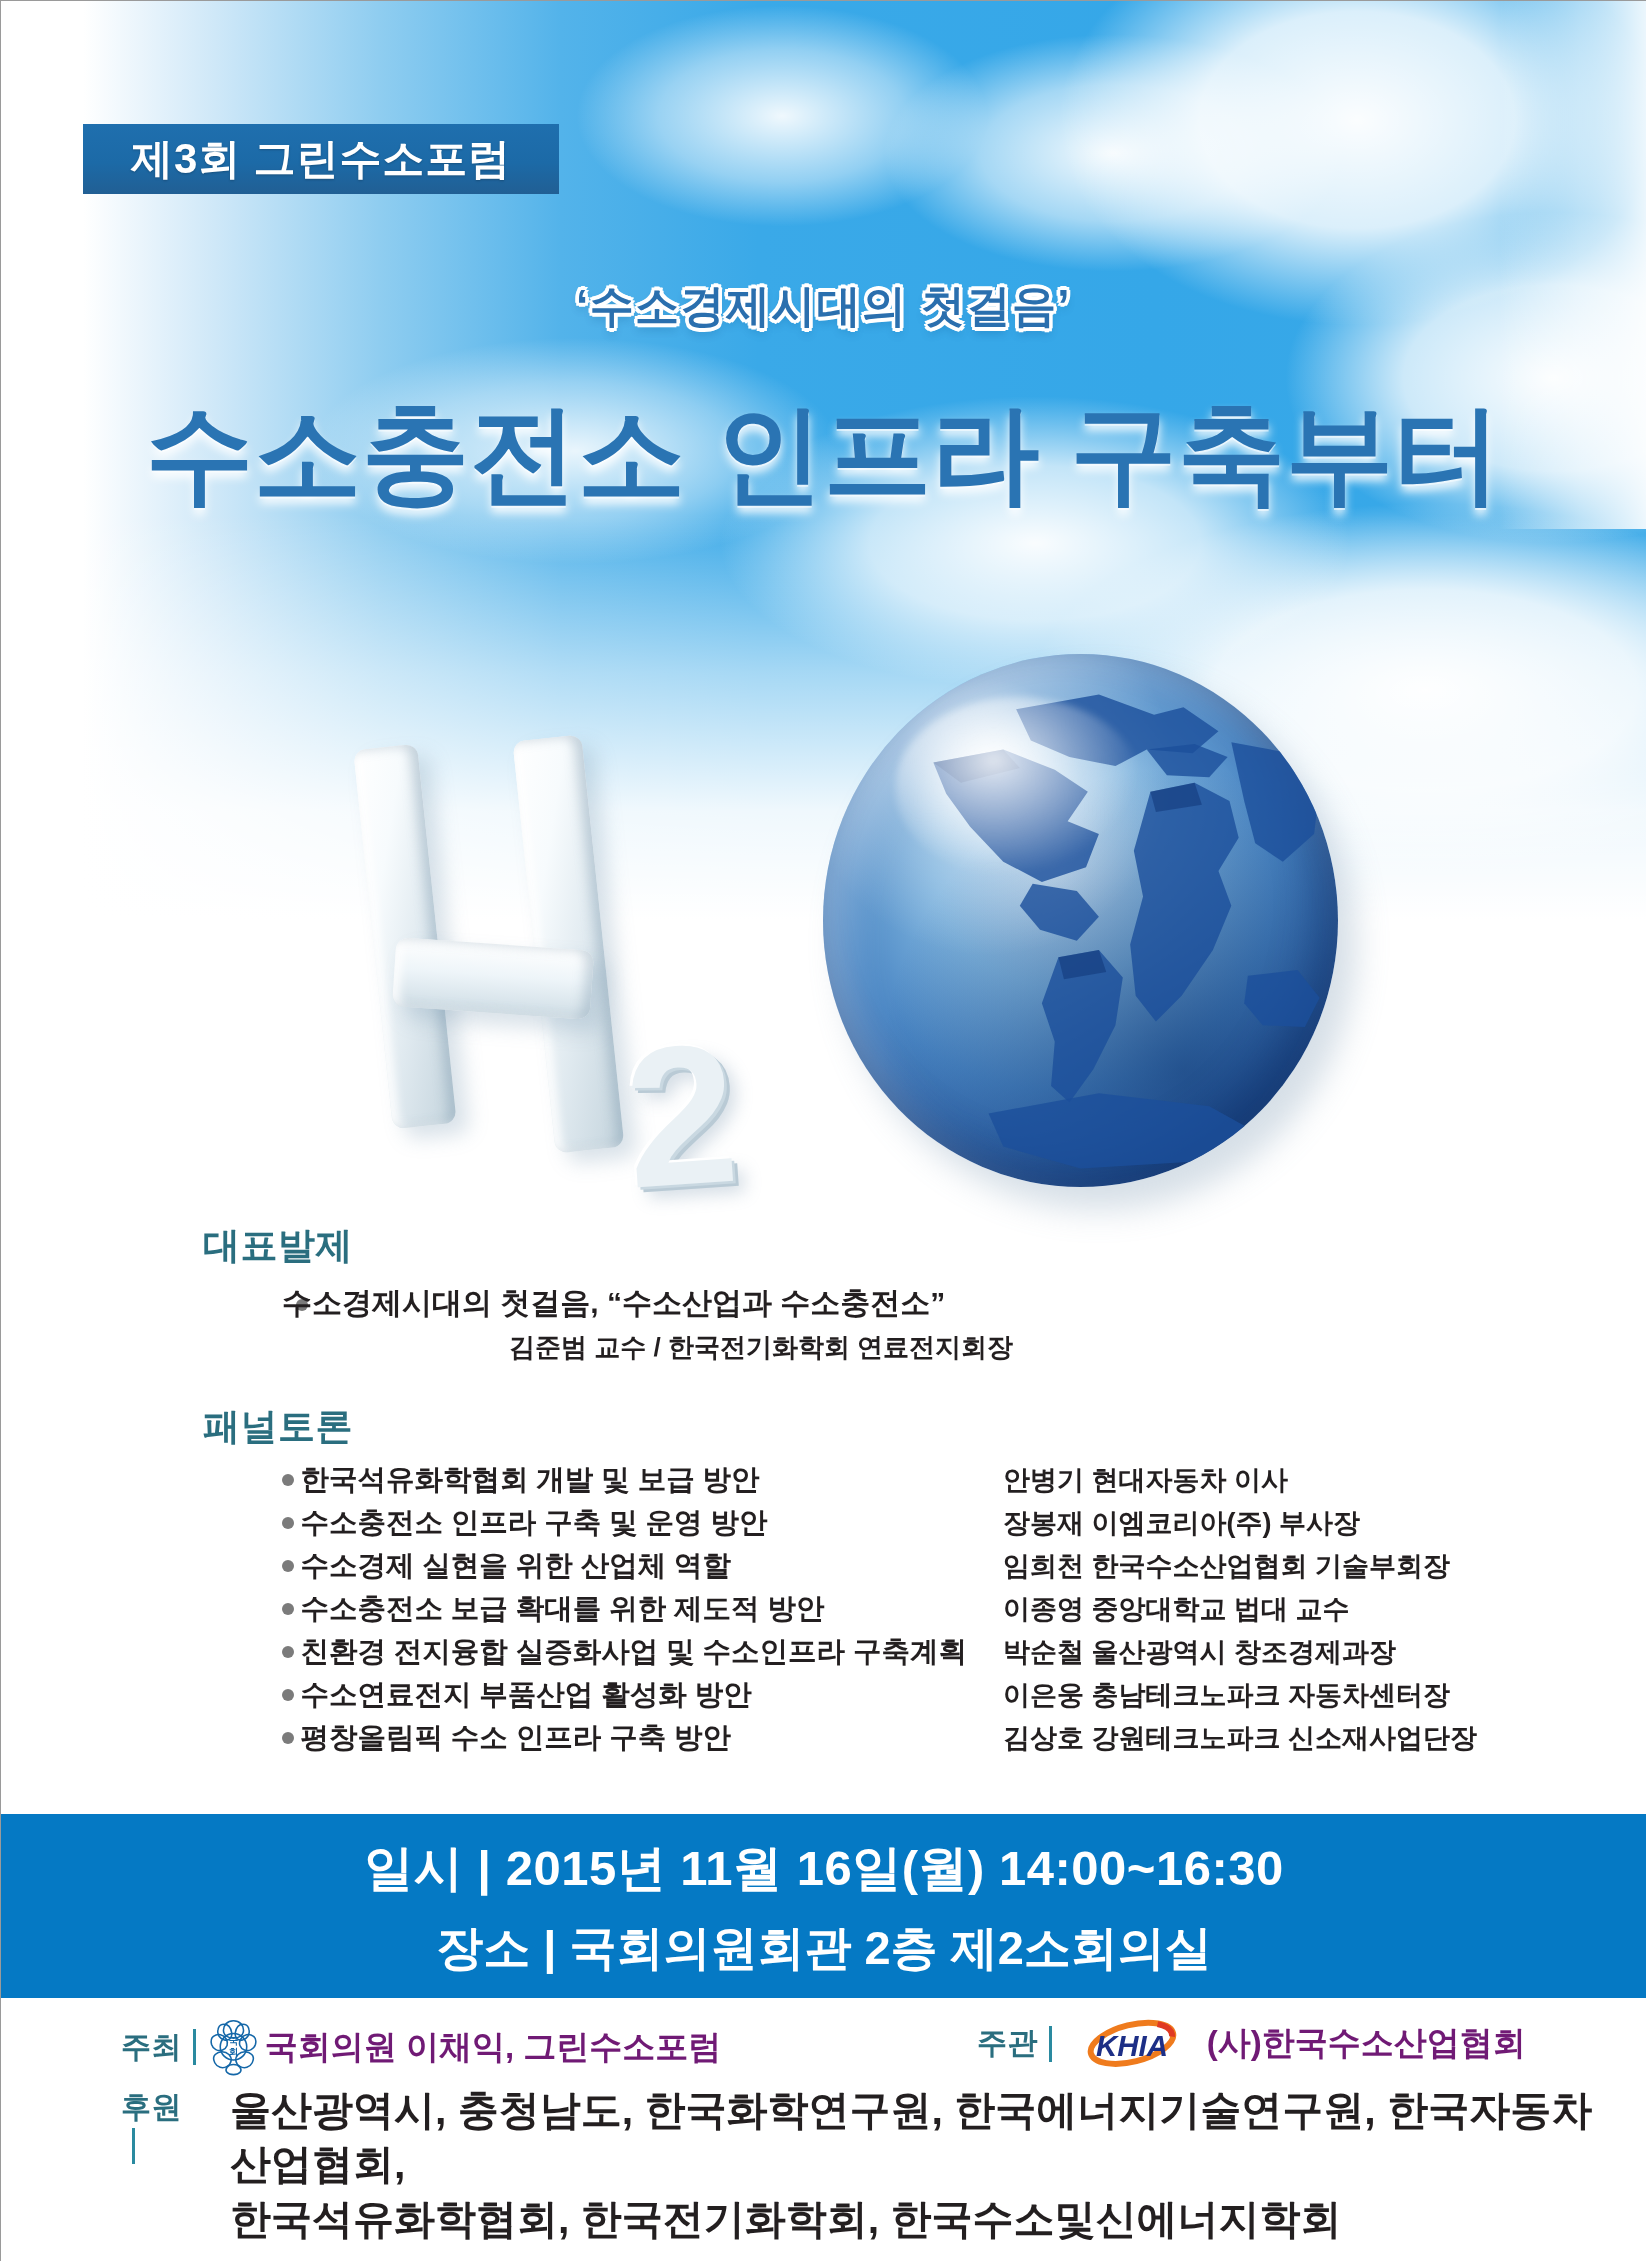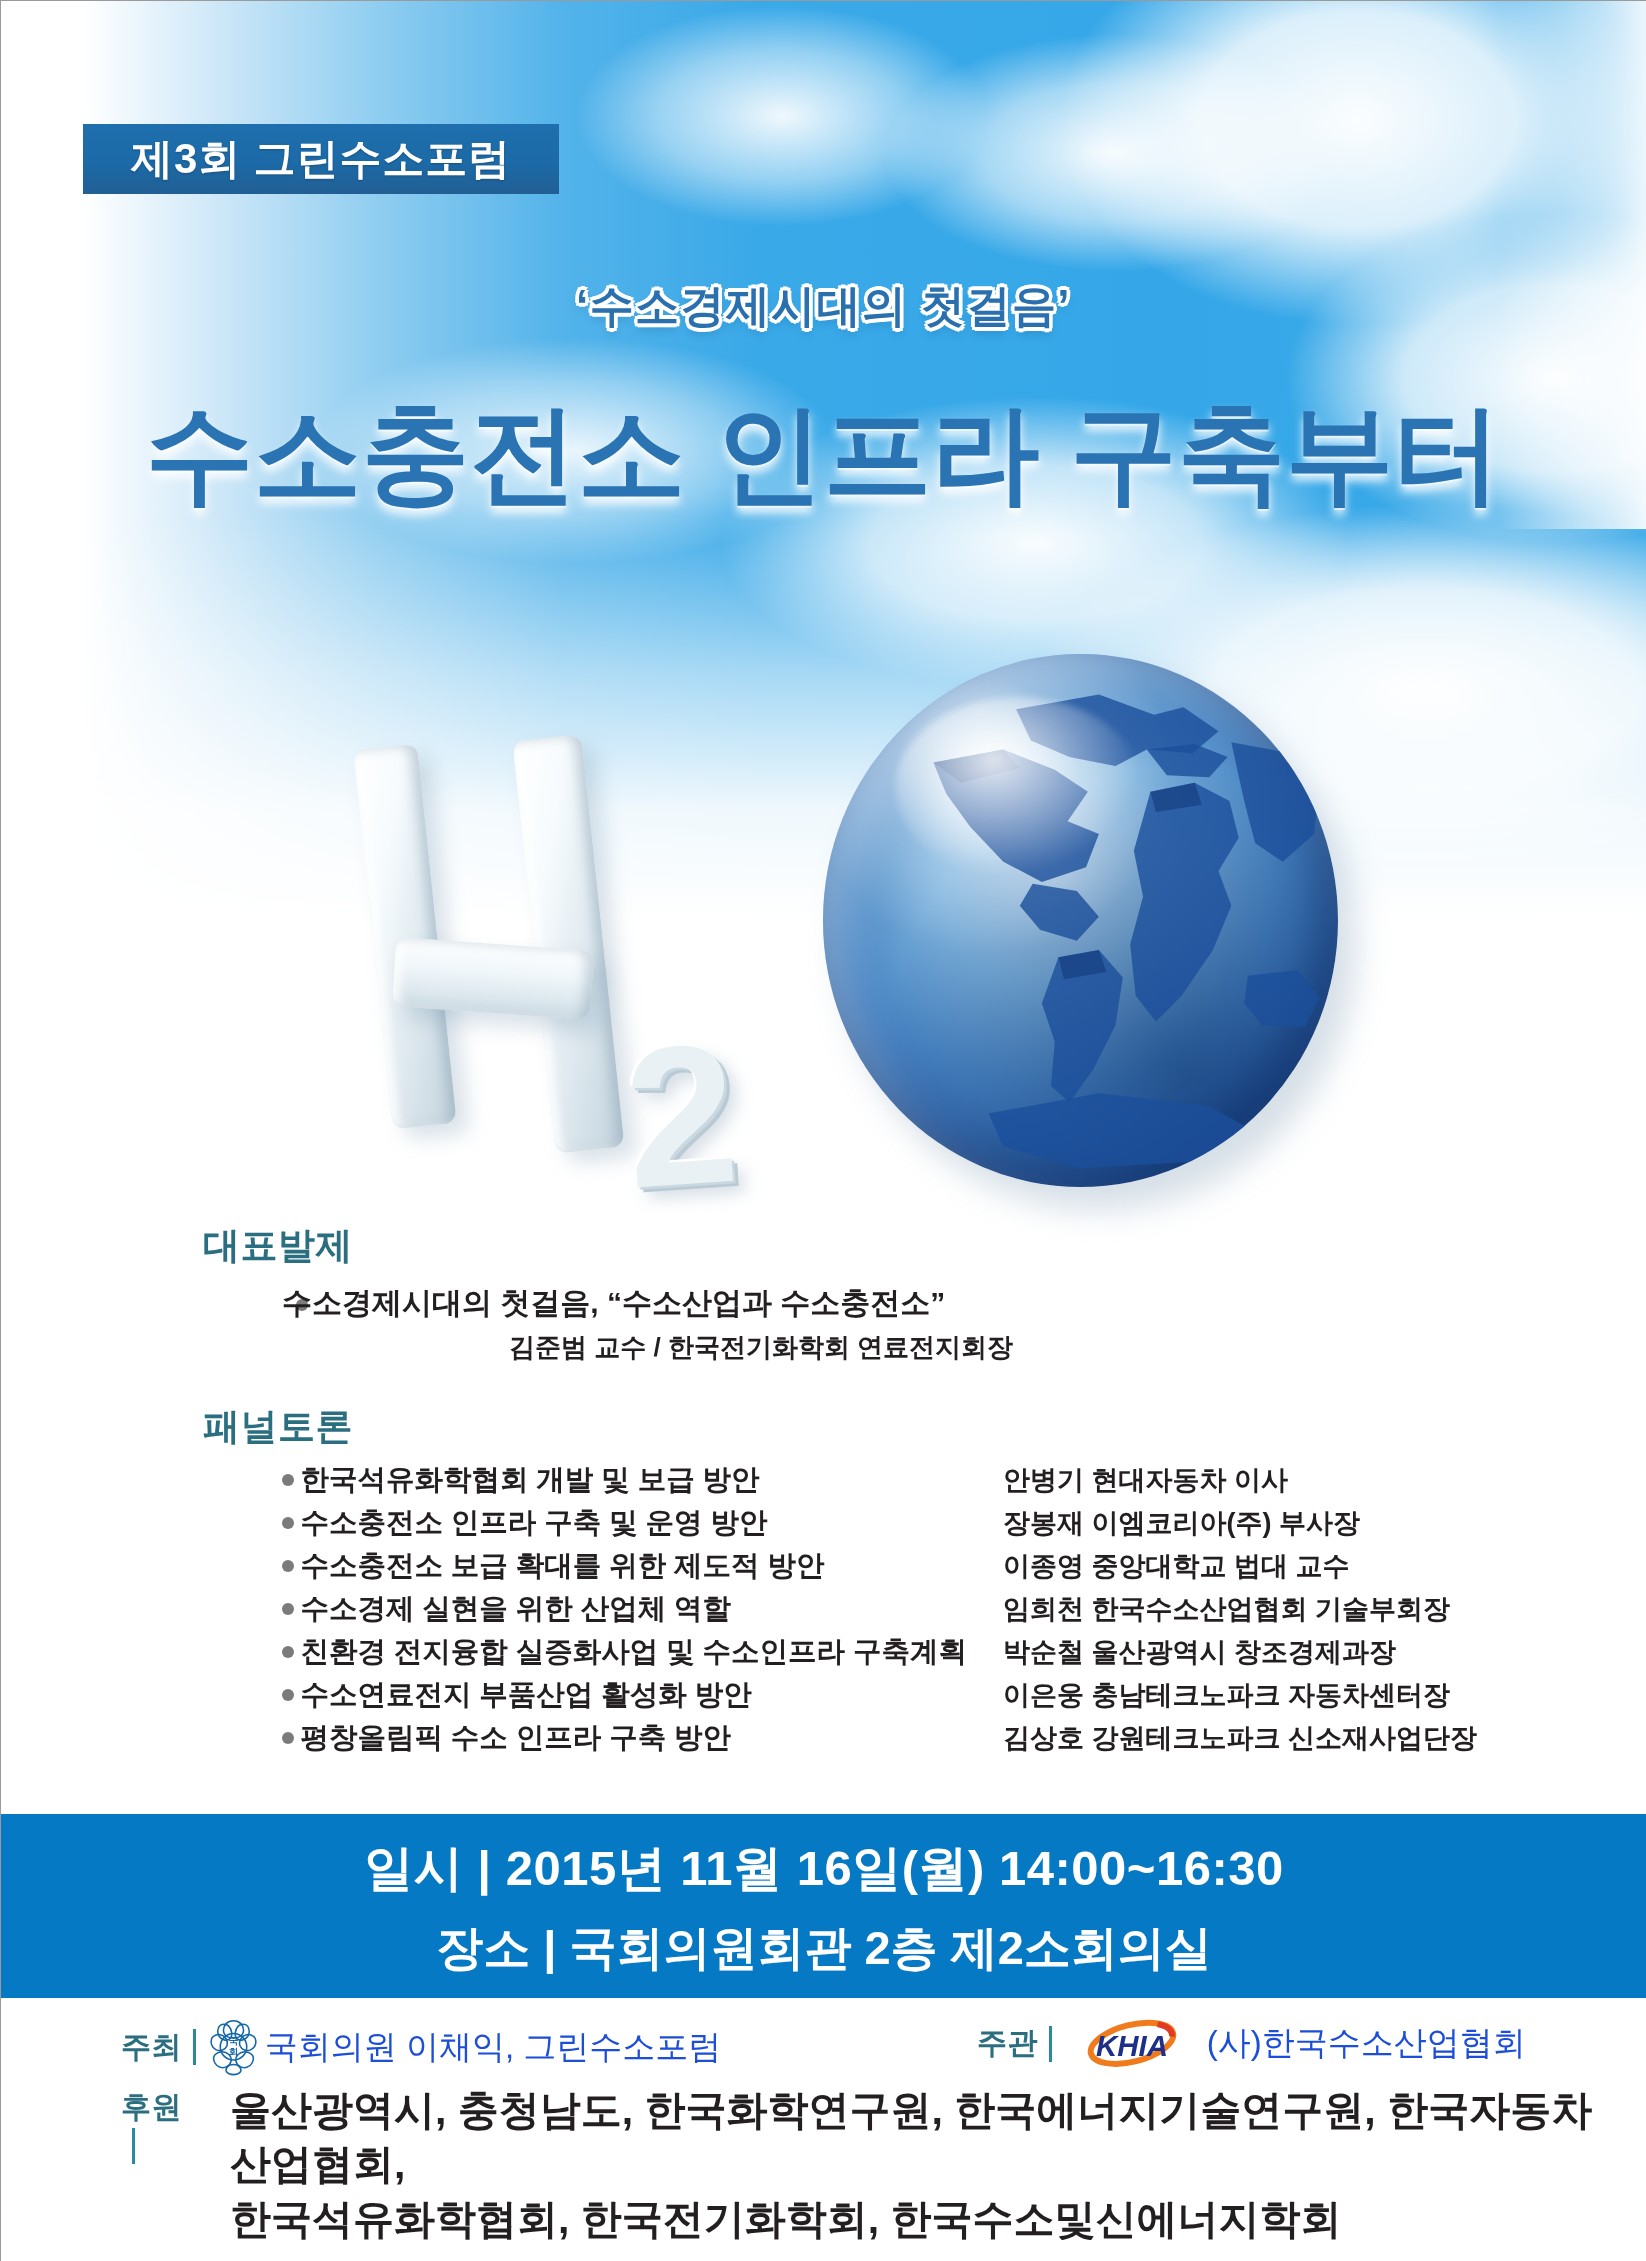--- a/index.html
+++ b/index.html
@@ -187,21 +187,21 @@
   .host-block.left { left:120px;  top:7.4px; }
   .host-block.right{ left:976px; top:7.4px; }
 
   .label{
     font-size:30px;font-weight:bold;color:#2a6e7f;letter-spacing:0.5px;white-space:nowrap;
   }
   .divider{
     width:3.2px;height:36px;background:#2a8aa0;margin:0 11px;
   }
   .host-name{
-    font-size:33px;font-weight:normal;color:#1d4ed8;white-space:nowrap;
+    font-size:33px;font-weight:bold;color:#701a75;white-space:nowrap;
   }
 
   .emblem{width:53px;height:58px;margin-right:4.6px;flex:0 0 auto;}
   .khia{width:138px;height:51px;margin-right:5.5px;flex:0 0 auto;}
 
   .sponsor-row{position:absolute;top:79px;left:0;width:1646px;}
   .sponsor-label{
     position:absolute;left:120px;top:10px;display:flex;align-items:flex-start;flex-direction:column;
   }
   .sponsor-text{
@@ -274,27 +274,27 @@
       <span class="panel-topic">한국석유화학협회 개발 및 보급 방안</span>
       <span class="panel-speaker">안병기 현대자동차 이사</span>
     </div>
     <div class="panel-row">
       <span class="dot"></span>
       <span class="panel-topic">수소충전소 인프라 구축 및 운영 방안</span>
       <span class="panel-speaker">장봉재 이엠코리아(주) 부사장</span>
     </div>
     <div class="panel-row">
       <span class="dot"></span>
+      <span class="panel-topic">수소경제 실현을 위한 산업체 역할</span>
+      <span class="panel-speaker">임희천 한국수소산업협회 기술부회장</span>
+    </div>
+    <div class="panel-row">
+      <span class="dot"></span>
       <span class="panel-topic">수소충전소 보급 확대를 위한 제도적 방안</span>
       <span class="panel-speaker">이종영 중앙대학교 법대 교수</span>
-    </div>
-    <div class="panel-row">
-      <span class="dot"></span>
-      <span class="panel-topic">수소경제 실현을 위한 산업체 역할</span>
-      <span class="panel-speaker">임희천 한국수소산업협회 기술부회장</span>
     </div>
     <div class="panel-row">
       <span class="dot"></span>
       <span class="panel-topic">친환경 전지융합 실증화사업 및 수소인프라 구축계획</span>
       <span class="panel-speaker">박순철 울산광역시 창조경제과장</span>
     </div>
     <div class="panel-row">
       <span class="dot"></span>
       <span class="panel-topic">수소연료전지 부품산업 활성화 방안</span>
       <span class="panel-speaker">이은웅 충남테크노파크 자동차센터장</span>

